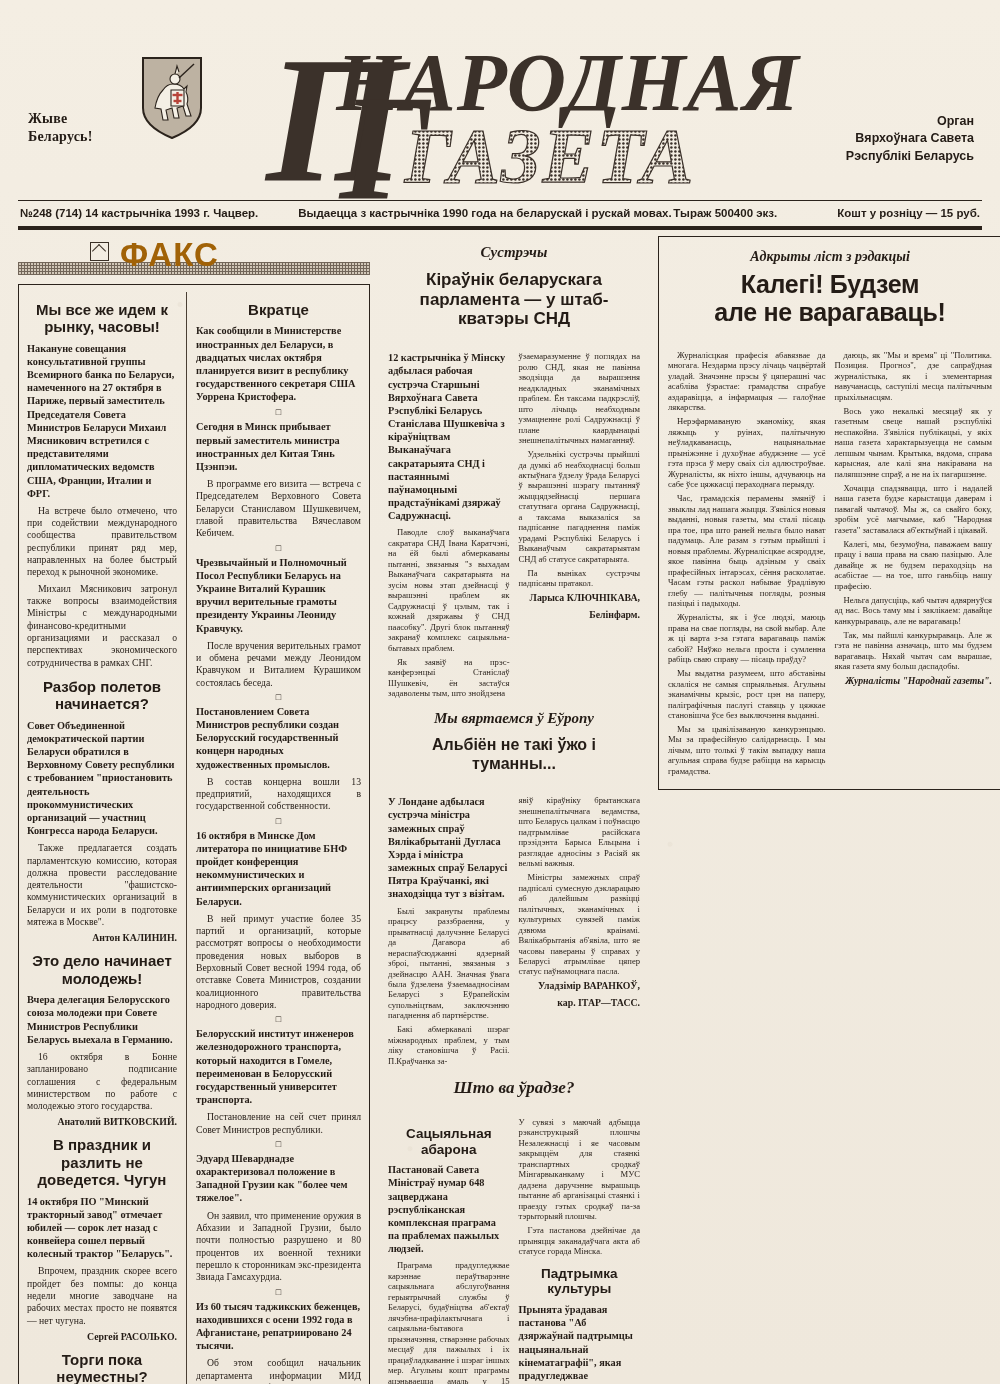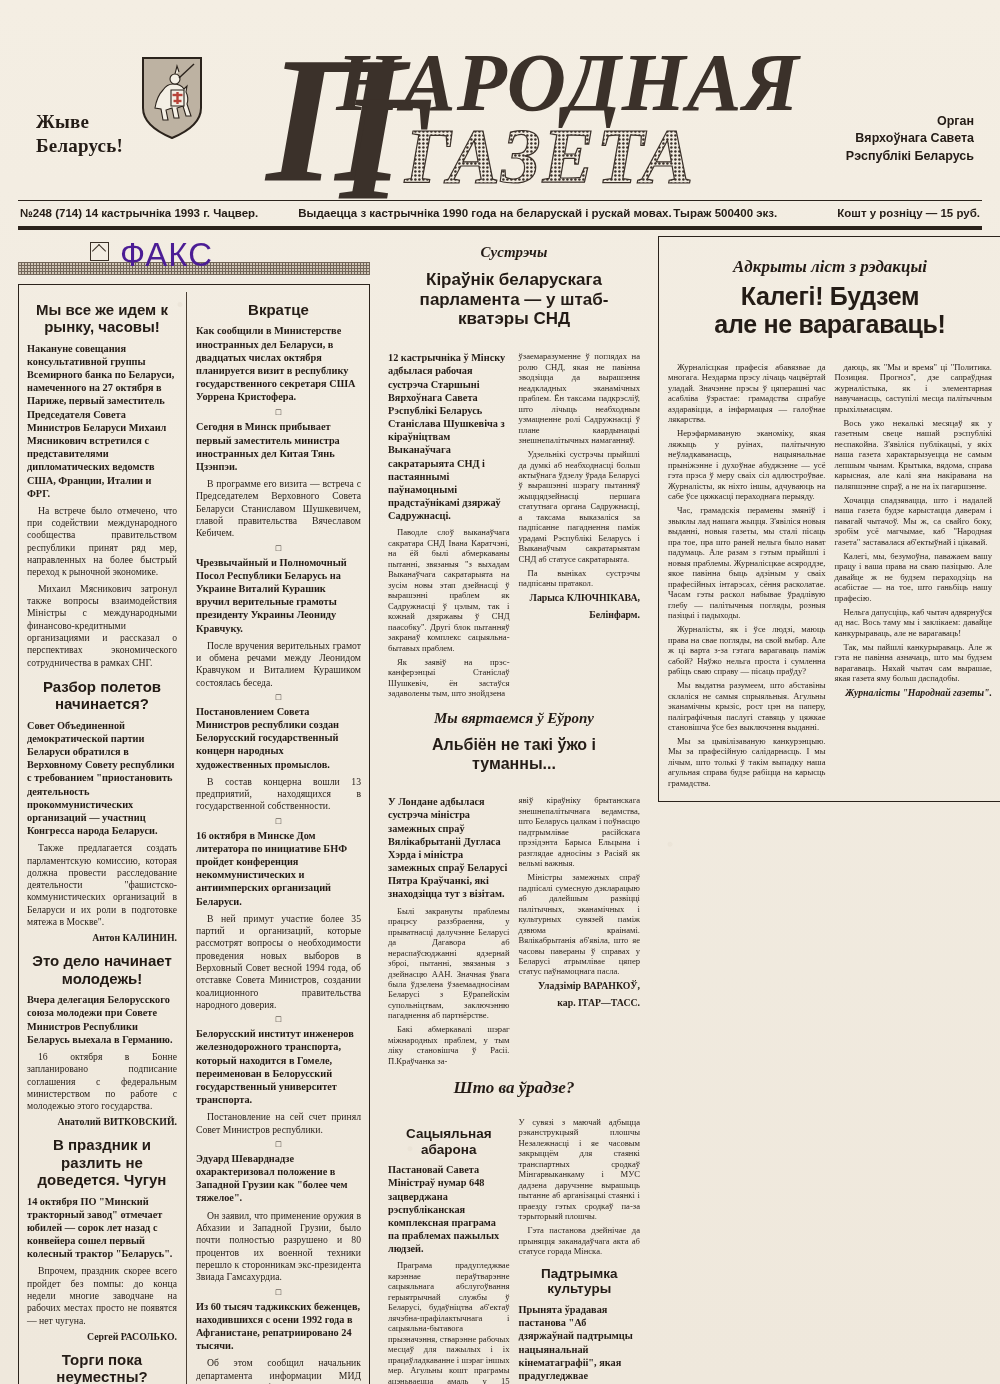--- a/index.html
+++ b/index.html
@@ -17,22 +17,22 @@
       radial-gradient(circle at 18% 22%, rgba(160,140,110,.07) 0 2px, transparent 3px),
       radial-gradient(circle at 67% 61%, rgba(160,140,110,.06) 0 2px, transparent 3px),
       radial-gradient(circle at 41% 83%, rgba(160,140,110,.06) 0 2px, transparent 3px),
       linear-gradient(180deg,#f4eee3 0%, #f1ebe0 40%, #efe8dc 100%);
   }
   .wrap{position:relative;padding:0 18px;box-sizing:border-box;width:1000px;}
 
   
   .masthead{height:200px;position:relative;}
   .zhyve{
-    position:absolute;left:18px;top:110px;
-    font-family:"Liberation Serif",serif;font-weight:bold;font-size:19px;line-height:1.25;
+    position:absolute;left:10px;top:110px;
+    font-family:"Liberation Serif",serif;font-weight:bold;font-size:14px;line-height:1.25;
     letter-spacing:.2px;
   }
   .coat{
     position:absolute;left:123px;top:56px;width:62px;height:84px;
   }
   .organ{
     position:absolute;right:8px;top:113px;text-align:right;
     font-family:"Liberation Sans",sans-serif;font-weight:bold;font-size:12.5px;line-height:1.38;
   }
   .logo{
@@ -60,22 +60,22 @@
 
   .vline{width:1px;background:#4a3f34;align-self:stretch;margin:0 5px;}
 
   
   .fax-banner{position:relative;height:44px;margin-bottom:4px;}
   .fax-bar{position:absolute;left:0;right:0;top:26px;height:13px;
     background:repeating-linear-gradient(90deg,#5c4f42 0 1px,transparent 1px 3px),
                repeating-linear-gradient(0deg,#5c4f42 0 1px,transparent 1px 3px);
     background-color:#cdc2b2;opacity:.85;}
   .fax-word{position:absolute;left:96px;top:0px;
-    font-family:"Liberation Sans",sans-serif;font-weight:normal;font-size:33px;letter-spacing:1px;
-    color:#4c1d95;z-index:3;background:transparent;padding:0 6px;}
+    font-family:"Liberation Sans",sans-serif;font-weight:bold;font-size:33px;letter-spacing:1px;
+    color:#a16207;z-index:3;background:transparent;padding:0 6px;}
   .fax-sq{position:absolute;left:72px;top:6px;width:17px;height:17px;border:1.5px solid #3a3026;z-index:3;}
   .fax-sq:after{content:"";position:absolute;left:3px;top:3px;width:9px;height:9px;
     border-left:1.5px solid #3a3026;border-top:1.5px solid #3a3026;transform:rotate(45deg);}
 
   .faxbox{border:1.5px solid #2b231c;padding:7px 8px 8px 8px;}
   .faxcols{display:flex;gap:9px;}
   .fc1{width:150px;flex:0 0 150px;}
   .fc2{flex:1;}
   .fcdiv{width:1px;background:#4a3f34;}
 
@@ -104,21 +104,21 @@
     font-family:"Liberation Serif",serif;
   }
   .sig.ital{font-style:italic;}
   .sq-sep{text-align:center;font-size:9px;margin:3px 0 3px 0;line-height:1;}
   .sq-sep:before{content:"\25A1";}
 
   
   .letterbox{border:1.5px solid #2b231c;padding:8px 9px 9px 9px;}
   .letter-kicker{
     font-family:"Liberation Serif",serif;font-style:italic;font-weight:bold;
-    font-size:17px;text-align:center;margin:12px 0 6px 0;
+    font-size:14px;text-align:center;margin:4px 0 6px 0;
   }
   .letter-title{
     font-family:"Liberation Sans",sans-serif;font-weight:bold;
     font-size:25px;line-height:1.1;text-align:center;margin:0 0 8px 0;letter-spacing:-.3px;
   }
   .letter-cols{display:flex;gap:9px;}
   .lcol{flex:1;margin-top:16px;}
   .lcol p{font-size:8.6px;line-height:1.22;margin:0 0 3.5px 0;text-align:justify;text-indent:9px;}
 </style>
 </head>

